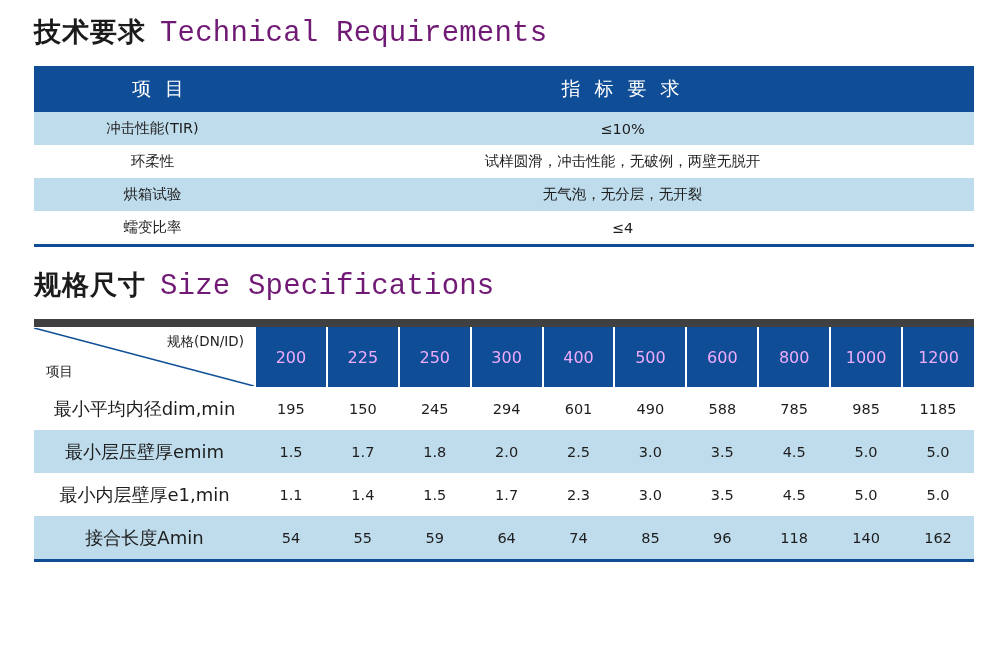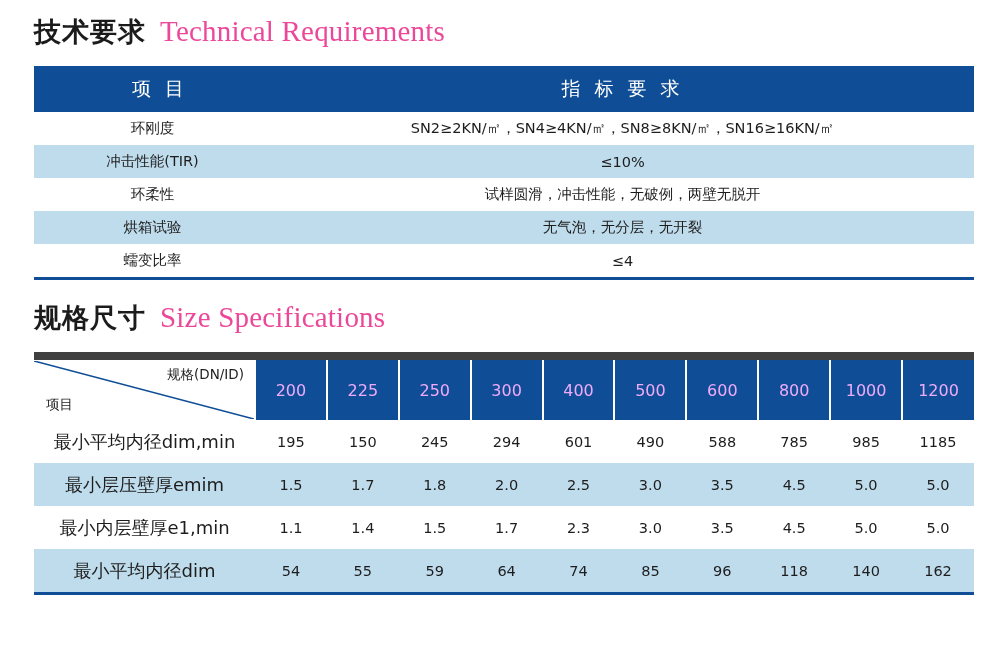--- a/index.html
+++ b/index.html
@@ -32,24 +32,24 @@
   .sec2-head { padding-top: 20px; }
   .head-cn {
     font-size: 27px;
     font-weight: bold;
     color: #1b1b1b;
     letter-spacing: 1px;
     font-family: "DejaVu Sans", sans-serif;
   }
   .head-en {
     font-size: 29px;
-    color: #ec4899;
+    color: #701a75;
     font-weight: normal;
     letter-spacing: 0.2px;
-    font-family: Liberation Serif, serif;
+    font-family: Liberation Mono, monospace;
   }
 
   
   .t1-wrap {
     margin-top: 16px;
     width: 940px;
   }
   table.t1 {
     border-collapse: collapse;
     width: 940px;
@@ -173,24 +173,20 @@
 
   <div class="t1-wrap">
     <table class="t1">
       <thead>
         <tr>
           <th class="t1-col1">项 目</th>
           <th>指 标 要 求</th>
         </tr>
       </thead>
       <tbody>
-        <tr class="plain">
-          <td>环刚度</td>
-          <td>SN2≥2KN/㎡，SN4≥4KN/㎡，SN8≥8KN/㎡，SN16≥16KN/㎡</td>
-        </tr>
         <tr class="alt">
           <td>冲击性能(TIR)</td>
           <td>≤10%</td>
         </tr>
         <tr class="plain">
           <td>环柔性</td>
           <td>试样圆滑，冲击性能，无破例，两壁无脱开</td>
         </tr>
         <tr class="alt">
           <td>烘箱试验</td>
@@ -269,21 +265,21 @@
           <td>1.5</td>
           <td>1.7</td>
           <td>2.3</td>
           <td>3.0</td>
           <td>3.5</td>
           <td>4.5</td>
           <td>5.0</td>
           <td>5.0</td>
         </tr>
         <tr class="alt">
-          <td class="rowlabel">最小平均内径dim</td>
+          <td class="rowlabel">接合长度Amin</td>
           <td>54</td>
           <td>55</td>
           <td>59</td>
           <td>64</td>
           <td>74</td>
           <td>85</td>
           <td>96</td>
           <td>118</td>
           <td>140</td>
           <td>162</td>

